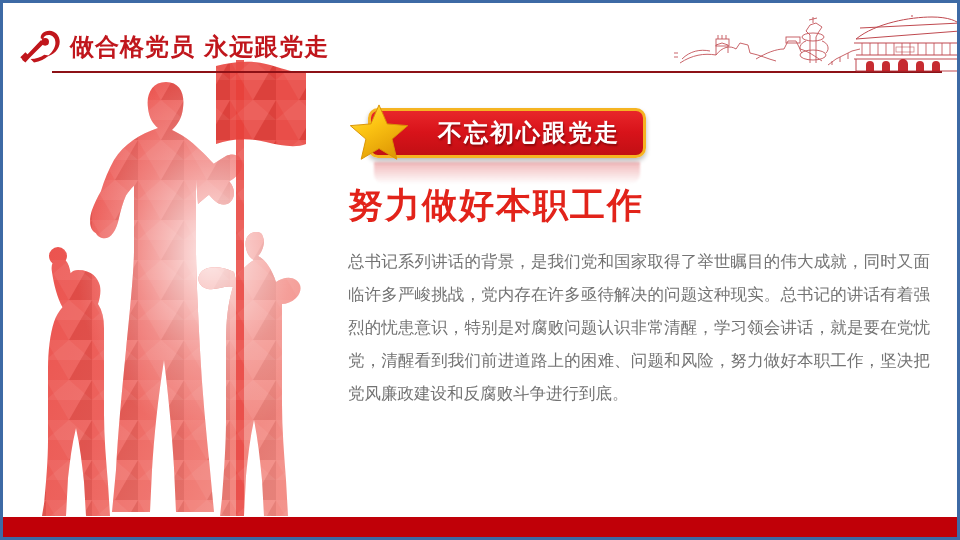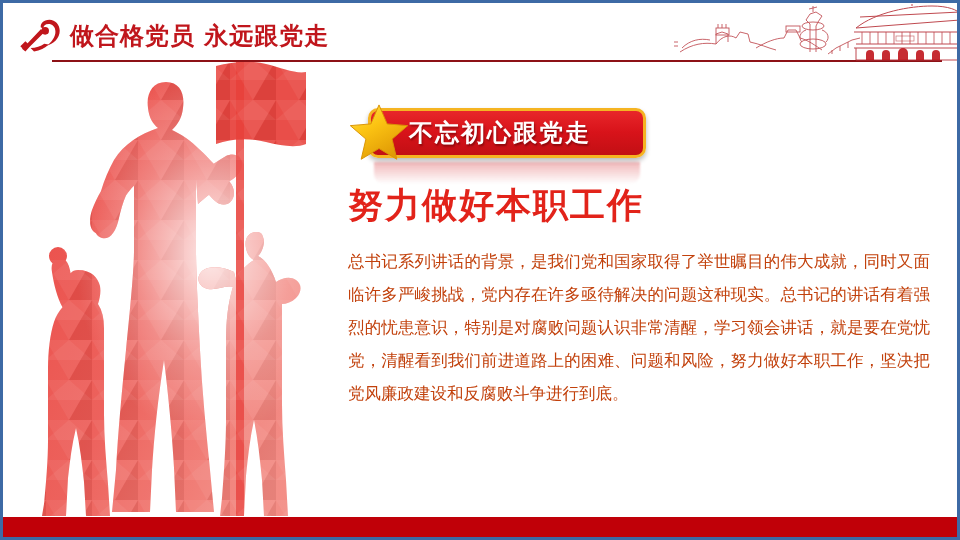--- a/index.html
+++ b/index.html
@@ -17,21 +17,21 @@
 
   
   .frame-edge { position:absolute; background:#3d6aa5; z-index:60; }
   .frame-left   { left:0;  top:0;    width:3px;  height:540px; }
   .frame-right  { right:0; top:0;    width:3px;  height:540px; }
   .frame-top    { left:0;  top:0;    width:960px;height:3px; }
   .frame-bottom { left:0;  bottom:0; width:960px;height:3px; }
 
   
   #header {
-    position:absolute; left:0; top:4px; width:960px; height:62px; z-index:30;
+    position:absolute; left:0; top:15px; width:960px; height:62px; z-index:30;
   }
   #emblem {
     position:absolute; left:18px; top:14px; width:44px; height:36px;
   }
   #header-title {
     position:absolute; left:70px; top:16px;
     font-size:24px; font-weight:bold; color:#c0161c;
     letter-spacing:1px; white-space:nowrap;
     font-family:"DejaVu Sans","Liberation Sans",sans-serif;
   }
@@ -64,21 +64,21 @@
   #banner {
     position:absolute; left:28px; top:8px;
     width:278px; height:50px;
     background:linear-gradient(180deg,#e8262a 0%,#d8131a 48%,#c20f14 100%);
     border:3px solid #f5b422;
     border-radius:10px;
     box-shadow:0 3px 5px rgba(0,0,0,.28);
   }
   #banner-text {
     position:absolute; left:0; top:0; width:278px; height:44px;
-    line-height:44px; padding-left:38px;
+    line-height:44px; text-align:center; padding-left:38px;
     color:#ffffff; font-size:24px; font-weight:bold; letter-spacing:2px;
     text-shadow:1px 2px 2px rgba(90,0,0,.55);
     font-family:"DejaVu Sans","Liberation Sans",sans-serif;
     white-space:nowrap;
   }
   #banner-reflection {
     position:absolute; left:34px; top:62px; width:266px; height:22px;
     background:linear-gradient(180deg,rgba(210,20,26,.30) 0%,rgba(210,20,26,0) 100%);
     border-radius:0 0 10px 10px;
     filter:blur(1px);
@@ -91,21 +91,21 @@
   #heading {
     margin-left:8px; margin-top:-4px;
     font-size:35px; font-weight:bold; color:#e2231a;
     letter-spacing:2px; white-space:nowrap;
     font-family:"DejaVu Sans","Liberation Sans",sans-serif;
   }
 
   
   #body-text {
     margin-left:8px; margin-top:16px; width:582px;
-    font-size:16.5px; line-height:33px; color:#c2410c;
+    font-size:16.5px; line-height:33px; color:#737373;
     text-align:justify;
     font-family:"DejaVu Sans","Liberation Sans",sans-serif;
   }
 </style>
 </head>
 <body>
 
 <div id="slide">
 
   <div id="header">

